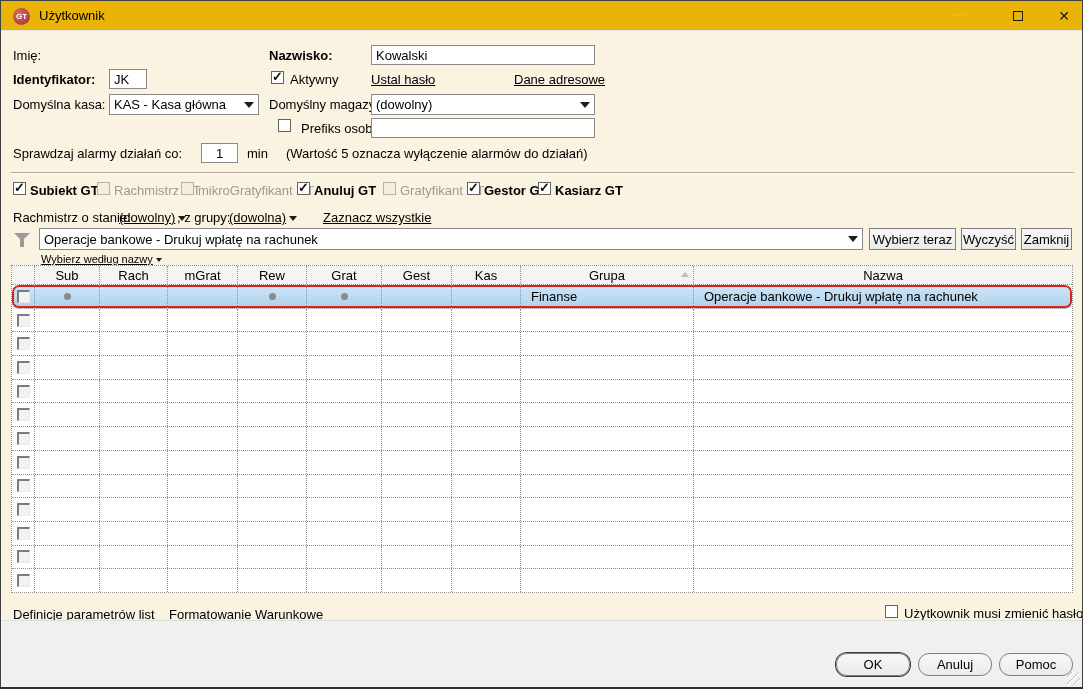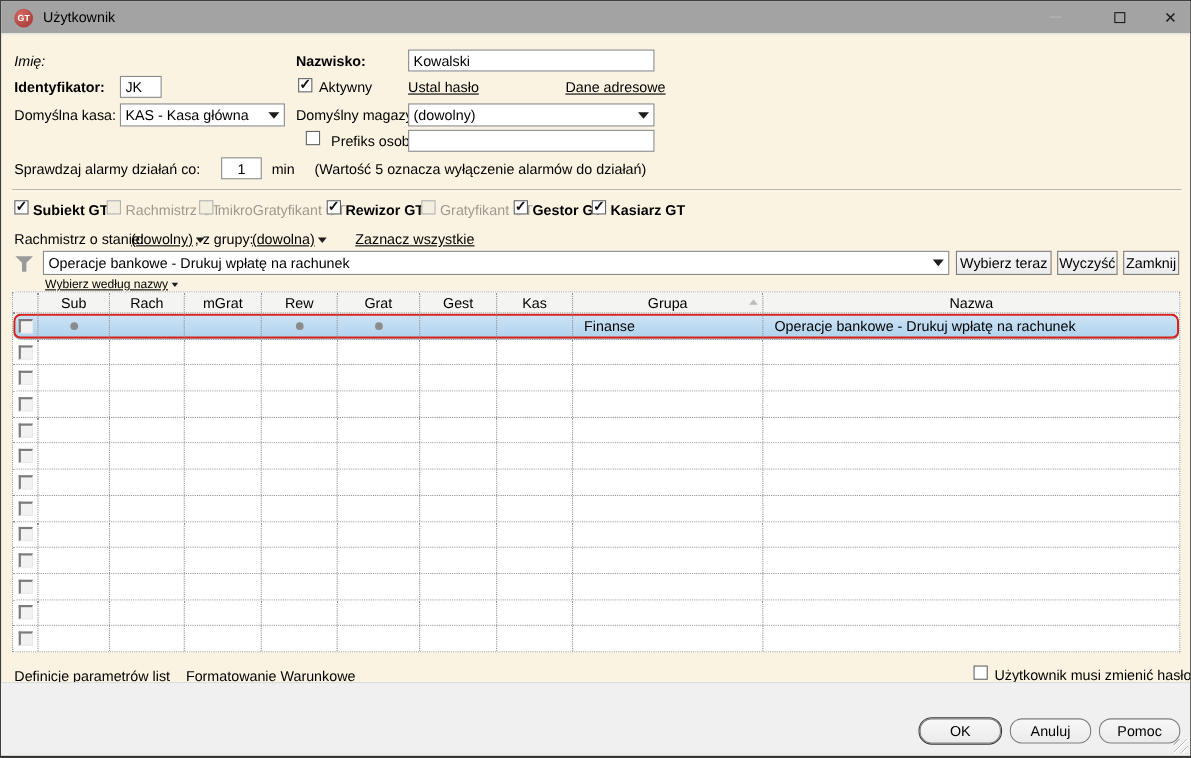--- a/index.html
+++ b/index.html
@@ -1,21 +1,21 @@
 <!DOCTYPE html>
 <html lang="pl"><head>
 <meta charset="utf-8">
 <style>
   * { margin:0; padding:0; box-sizing:border-box; }
   body { font-family:"Liberation Sans", sans-serif; background:#555; }
   .stage { position:relative; width:1083px; height:689px; background:#fbf3e1;
            border:1px solid #3f3f3f; border-bottom:2px solid #2e2e2e; overflow:hidden;
            font-size:13px; color:#000; }
   
-  .titlebar { position:absolute; left:0; top:0; right:0; height:30px; background:#a3a3a3;
+  .titlebar { position:absolute; left:0; top:0; right:0; height:30px; background:#eab308;
               border-bottom:1px solid #e3e3e3; }
   .appicon { position:absolute; left:12px; top:7px; width:17px; height:17px; border-radius:50%;
              background:radial-gradient(circle at 35% 30%, #d46a62, #a03230); color:#fff;
              font-size:8px; font-weight:bold; display:flex; align-items:center; justify-content:center; }
   .apptitle { position:absolute; left:38px; top:7px; font-size:13px; }
   .wbtn { position:absolute; top:0; width:34px; height:29px; display:flex; align-items:center;
           justify-content:center; cursor:default; }
   .minglyph { width:11px; height:0; border-top:1px solid #b9b9b9; }
   .maxglyph { width:10px; height:10px; border:1px solid #1a1a1a; }
   .closeglyph { font-size:14px; color:#1a1a1a; line-height:1; }
@@ -87,21 +87,21 @@
         <span class="minglyph"></span>
       </div>
     <div class="wbtn" style="left:1000px;">
         <span class="maxglyph"></span>
       </div>
     <div class="wbtn" style="left:1046px;">
         <span class="closeglyph">✕</span>
       </div>
   </div>
 
-  <div class="lbl" style="left:12px; top:47px;font-style:italic;">Imię:</div>
+  <div class="lbl" style="left:12px; top:47px;">Imię:</div>
   <div class="lbl b" style="left:268px; top:47px;">Nazwisko:</div>
   <div class="tb" style="left:370px; top:44px; width:224px;">Kowalski</div>
 
   <div class="lbl b" style="left:12px; top:71px;">Identyfikator:</div>
   <div class="tb" style="left:108px; top:68px; width:38px;">JK</div>
   <div class="cb checked" style="left:270px; top:70px;"></div>
   <div class="lbl" style="left:289px; top:71px;">Aktywny</div>
   <div class="link" style="left:370px; top:71px;">Ustal hasło</div>
   <div class="link" style="left:513px; top:71px;">Dane adresowe</div>
 
@@ -128,21 +128,21 @@
   <div class="sep" style="top:171px;"></div>
 
   <div id="products">
       <div class="cb checked" style="left: 12px; top: 181px;"></div>
       <div class="lbl b" style="left: 29px; top: 182px;">Subiekt GT</div>
       <div class="cb disabled" style="left: 96px; top: 181px;"></div>
       <div class="lbl gray" style="left: 113px; top: 182px;">Rachmistrz GT</div>
       <div class="cb disabled" style="left: 180px; top: 181px;"></div>
       <div class="lbl gray" style="left: 197px; top: 182px;">mikroGratyfikant GT</div>
       <div class="cb checked" style="left: 296px; top: 181px;"></div>
-      <div class="lbl b" style="left: 313px; top: 182px;">Rewizor GT</div>
+      <div class="lbl b" style="left: 313px; top: 182px;">Anuluj GT</div>
       <div class="cb disabled" style="left: 382px; top: 181px;"></div>
       <div class="lbl gray" style="left: 399px; top: 182px;">Gratyfikant GT</div>
       <div class="cb checked" style="left: 466px; top: 181px;"></div>
       <div class="lbl b" style="left: 483px; top: 182px;">Gestor GT</div>
       <div class="cb checked" style="left: 537px; top: 181px;"></div>
       <div class="lbl b" style="left: 554px; top: 182px;">Kasiarz GT</div>
     </div>
 
   <div class="lbl" style="left:12px; top:209px;">Rachmistrz o stanie:</div>
   <div class="link" style="left:118px; top:209px;"><span>(dowolny)</span><span class="dropcaret"></span></div>

